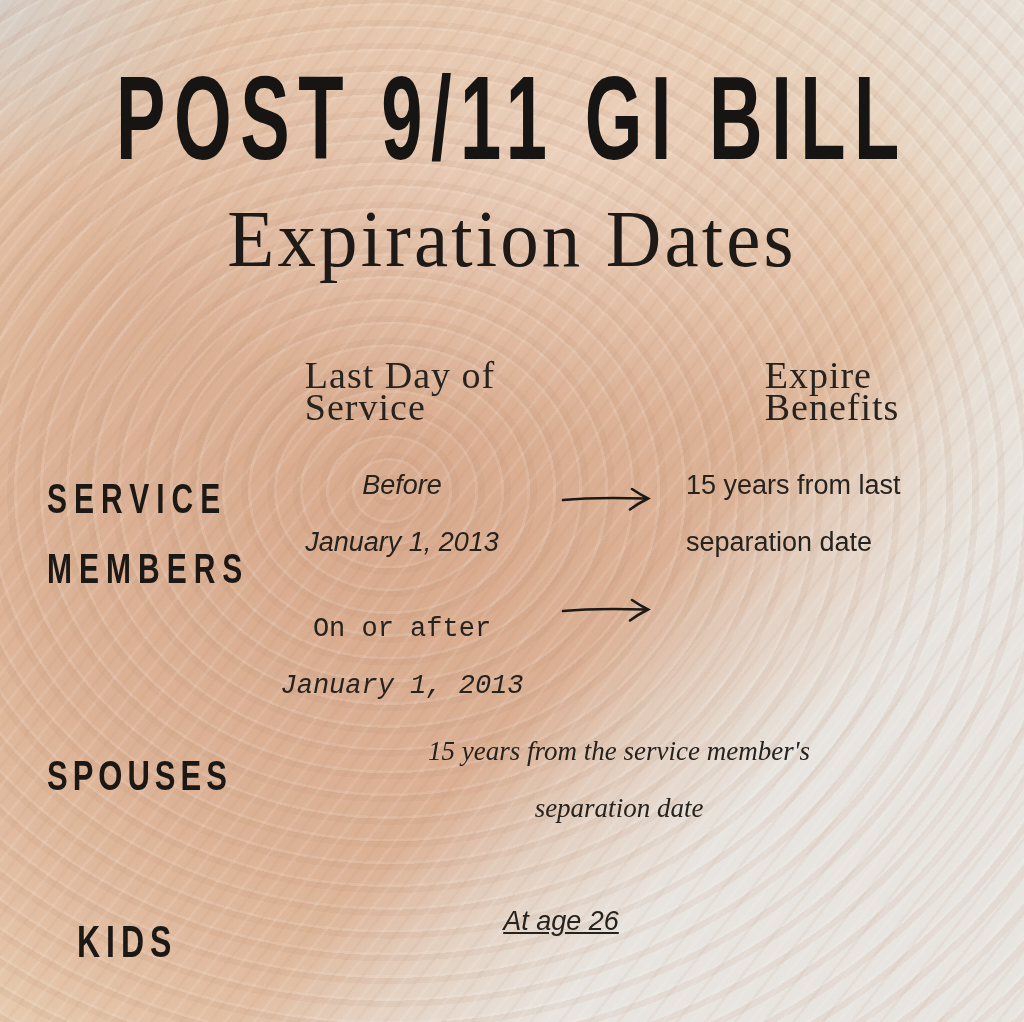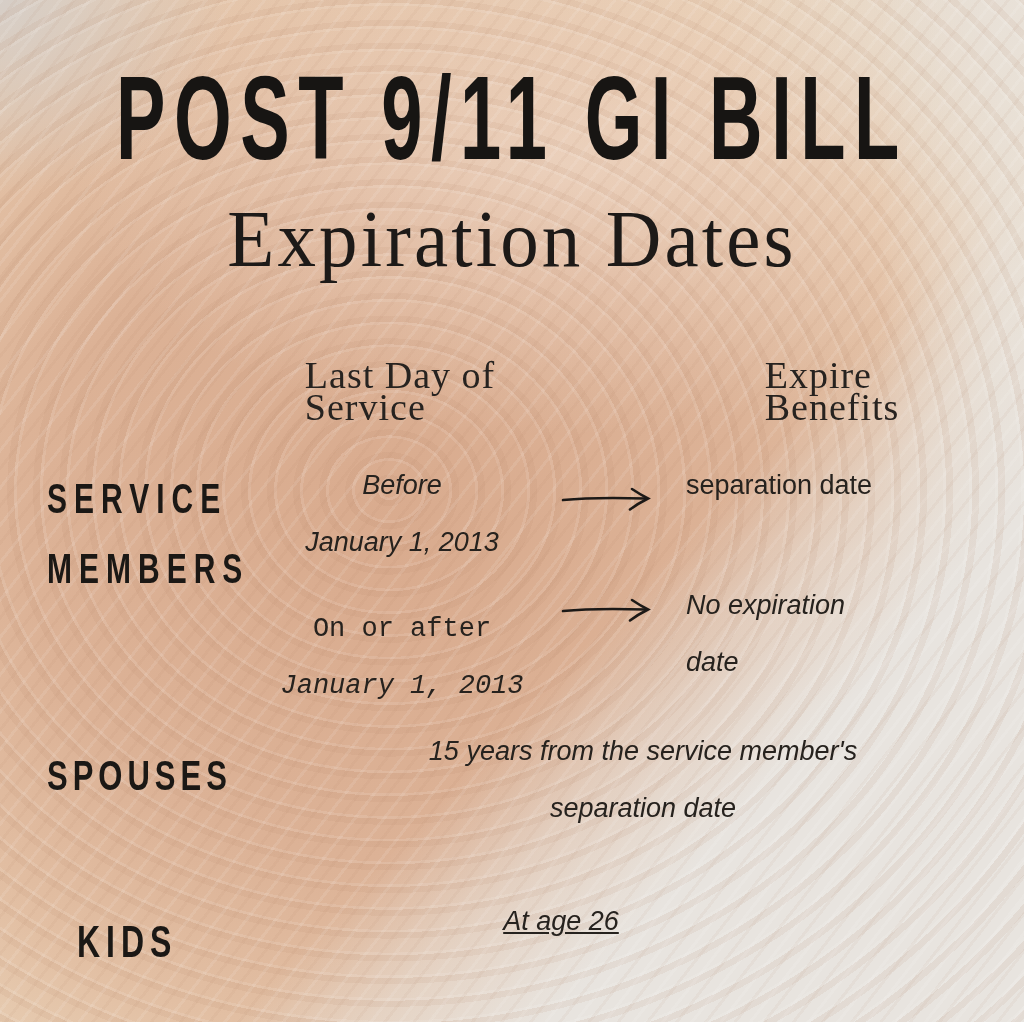--- a/index.html
+++ b/index.html
@@ -68,21 +68,21 @@
   .cell{
     font-size:27px;line-height:57px;color:#26221e;white-space:nowrap;
   }
   .cell .ln{display:block;}
   .center{transform:translateX(-50%);text-align:center;}
   .it{font-style:italic;}
   .c1r1{left:402px;top:457px;}
   .c2r1{left:686px;top:457px;}
   .c1r2{left:402px;top:601px;font-family:Liberation Mono, monospace;}
   .c2r2{left:686px;top:577px;}
-  .spouses-val{left:643px;top:723px;}
+  .spouses-val{left:619px;top:723px;font-family:Liberation Serif, serif;}
   .kids-val{left:561px;top:893px;text-decoration:underline;}
   .arrow{width:100px;height:28px;}
   .arrow-1{left:560px;top:485px;}
   .arrow-2{left:560px;top:596px;}
 </style>
 </head>
 <body>
 
 <div class="canvas">
 
@@ -111,37 +111,34 @@
     <span class="ln it">Before</span>
     <span class="ln it">January 1, 2013</span>
   </div>
 
   <svg class="abs arrow arrow-1" viewBox="0 0 100 28">
     <path d="M3 15 C 28 12.5, 55 12.5, 86 13.5" fill="none" stroke="#1c1917" stroke-width="2.6" stroke-linecap="round"></path>
     <path d="M72 4 C 78 8, 84 11.5, 88 13.5 C 83 16, 76 20, 70 24.5" fill="none" stroke="#1c1917" stroke-width="2.6" stroke-linecap="round"></path>
   </svg>
 
   <div class="abs cell c2r1">
+    <span class="ln">15 years from last</span>
     <span class="ln">separation date</span>
   </div>
 
   <div class="abs cell center c1r2">
     <span class="ln">On or after</span>
     <span class="ln it">January 1, 2013</span>
   </div>
 
   <svg class="abs arrow arrow-2" viewBox="0 0 100 28">
     <path d="M3 15 C 28 12.5, 55 12.5, 86 13.5" fill="none" stroke="#1c1917" stroke-width="2.6" stroke-linecap="round"></path>
     <path d="M72 4 C 78 8, 84 11.5, 88 13.5 C 83 16, 76 20, 70 24.5" fill="none" stroke="#1c1917" stroke-width="2.6" stroke-linecap="round"></path>
   </svg>
 
-  <div class="abs cell c2r2">
-    <span class="ln it">No expiration</span>
-    <span class="ln it">date</span>
-  </div>
 
   <div class="abs row-label lbl-spouses">
     <span class="ln">SPOUSES</span>
   </div>
   <div class="abs cell center spouses-val">
     <span class="ln it">15 years from the service member's</span>
     <span class="ln it">separation date</span>
   </div>
 
   <div class="abs row-label lbl-kids">

